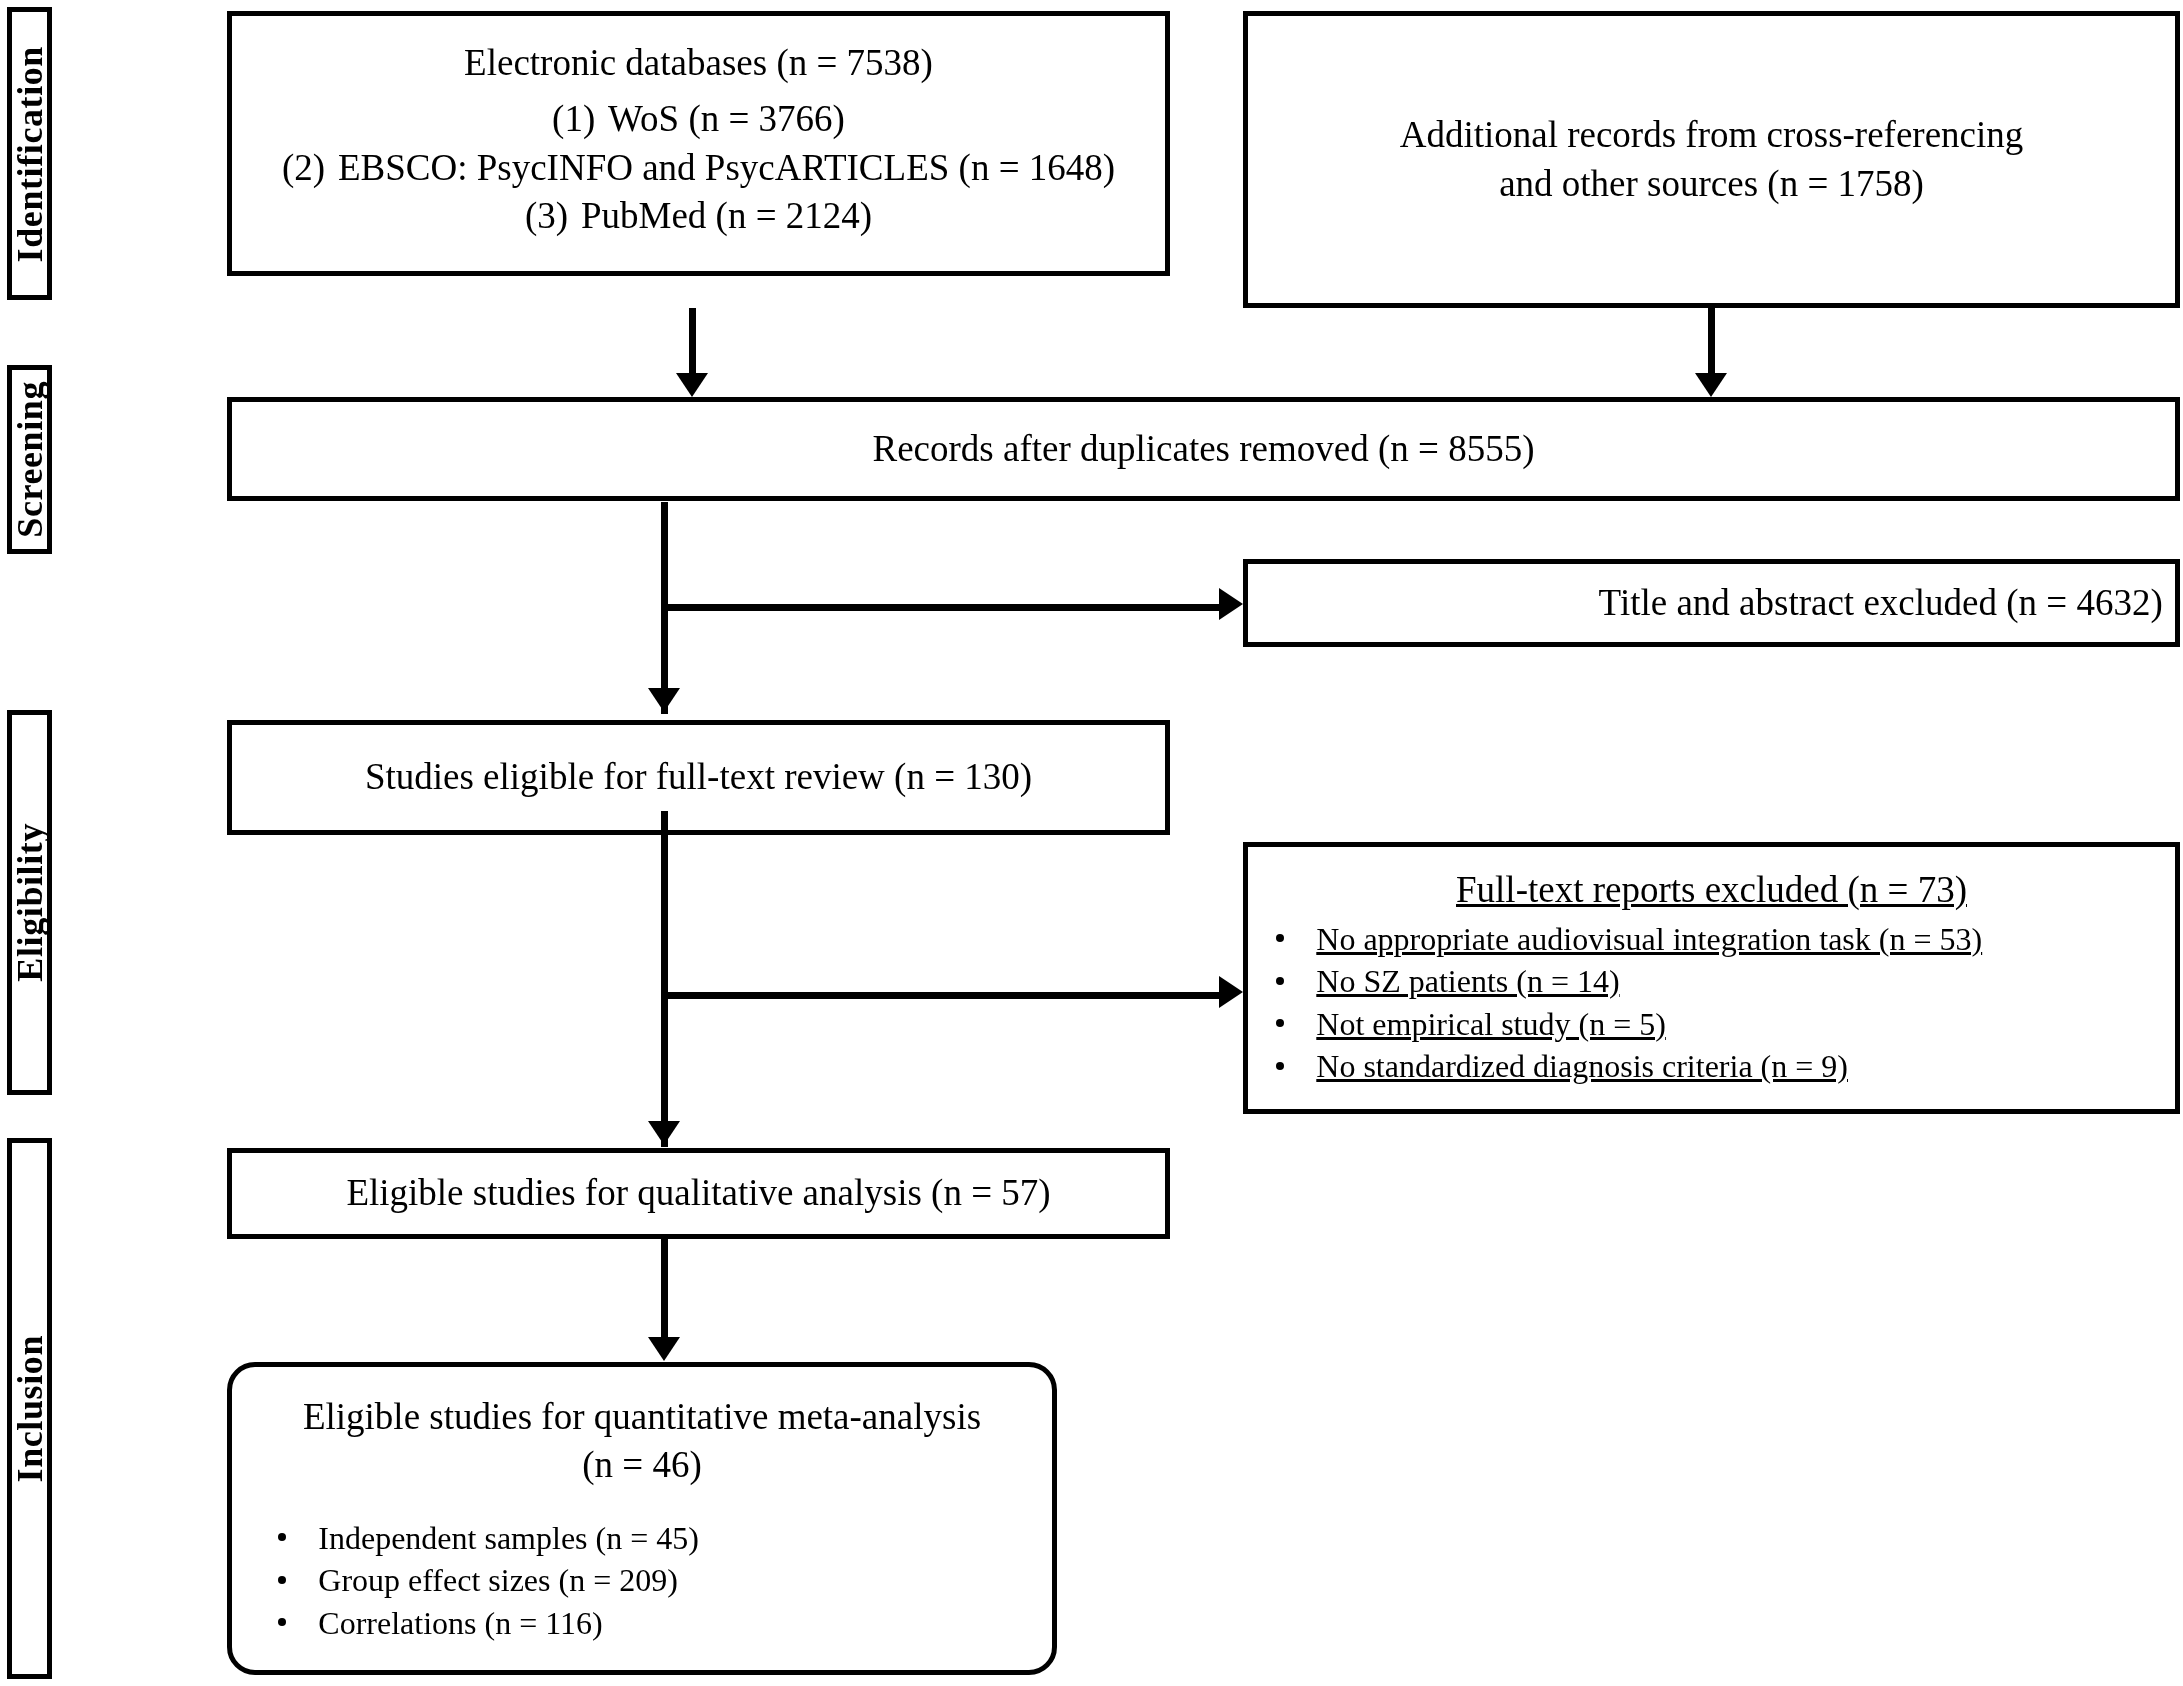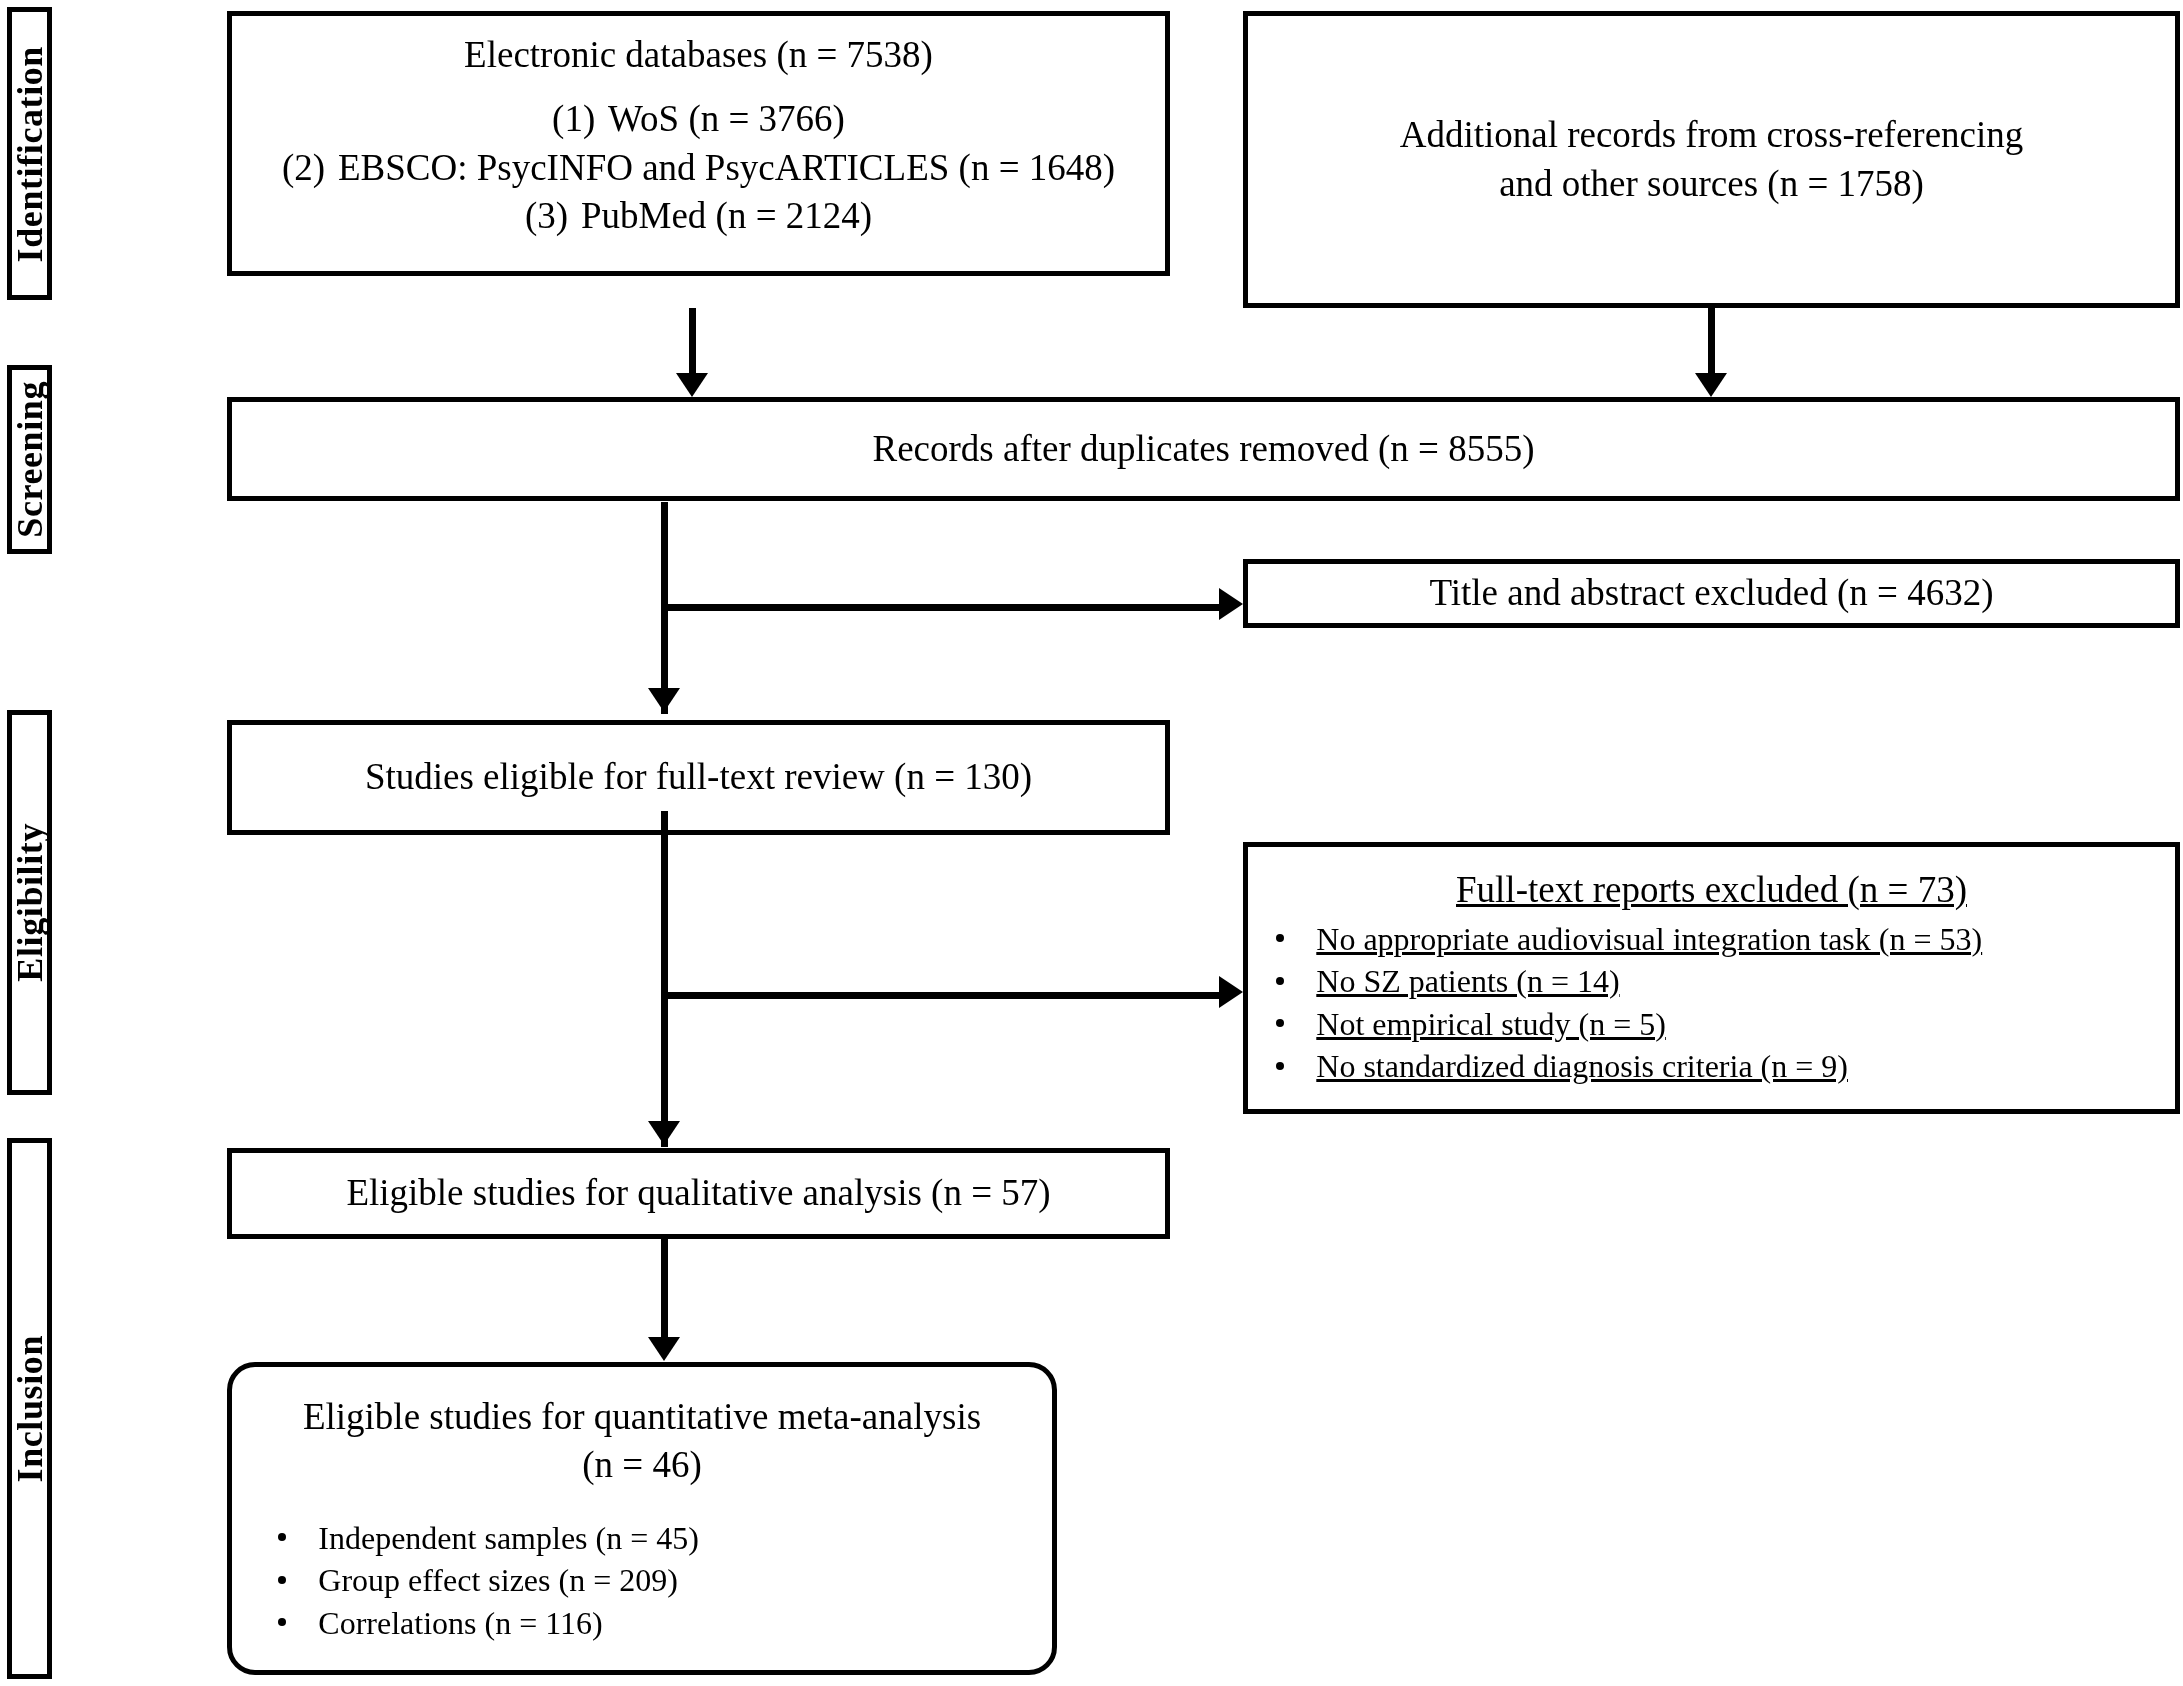--- a/index.html
+++ b/index.html
@@ -49,21 +49,21 @@
   }
   .node .line{
     text-align:center;
     font-size:37px;
     line-height:1.30;
     white-space:nowrap;
   }
 
   
   .numlist{
-    margin:16px;
+    margin:8px;
     padding:0;
     list-style:none;
   }
   .numlist li{
     text-align:center;
     font-size:37px;
     line-height:1.30;
     white-space:nowrap;
   }
   .numlist li .num{display:inline-block;min-width:56px;text-align:left;}
@@ -163,21 +163,21 @@
   <div class="node" style="left:227px; top:397px; width:1953px; height:104px;">
     <div class="line">Records after duplicates removed (n = 8555)</div>
   </div>
 
   <div class="vline" style="left:661px; top:502px; height:212px;"></div>
   <div class="arrow-down" style="left:648px; top:688px;"></div>
 
   <div class="hline" style="left:661px; top:604px; width:565px;"></div>
   <div class="arrow-right" style="left:1219px; top:588px;"></div>
 
-  <div class="node" style="left:1243px; top:559px; width:937px; height:69px;">
+  <div class="node" style="left:1243px; top:559px; width:937px; height:88px;align-items:flex-end;">
     <div class="line">Title and abstract excluded (n = 4632)</div>
   </div>
 
   <div class="node" style="left:227px; top:720px; width:943px; height:115px;">
     <div class="line">Studies eligible for full-text review (n = 130)</div>
   </div>
 
   <div class="vline" style="left:661px; top:811px; height:336px;"></div>
   <div class="arrow-down" style="left:648px; top:1121px;"></div>
 

